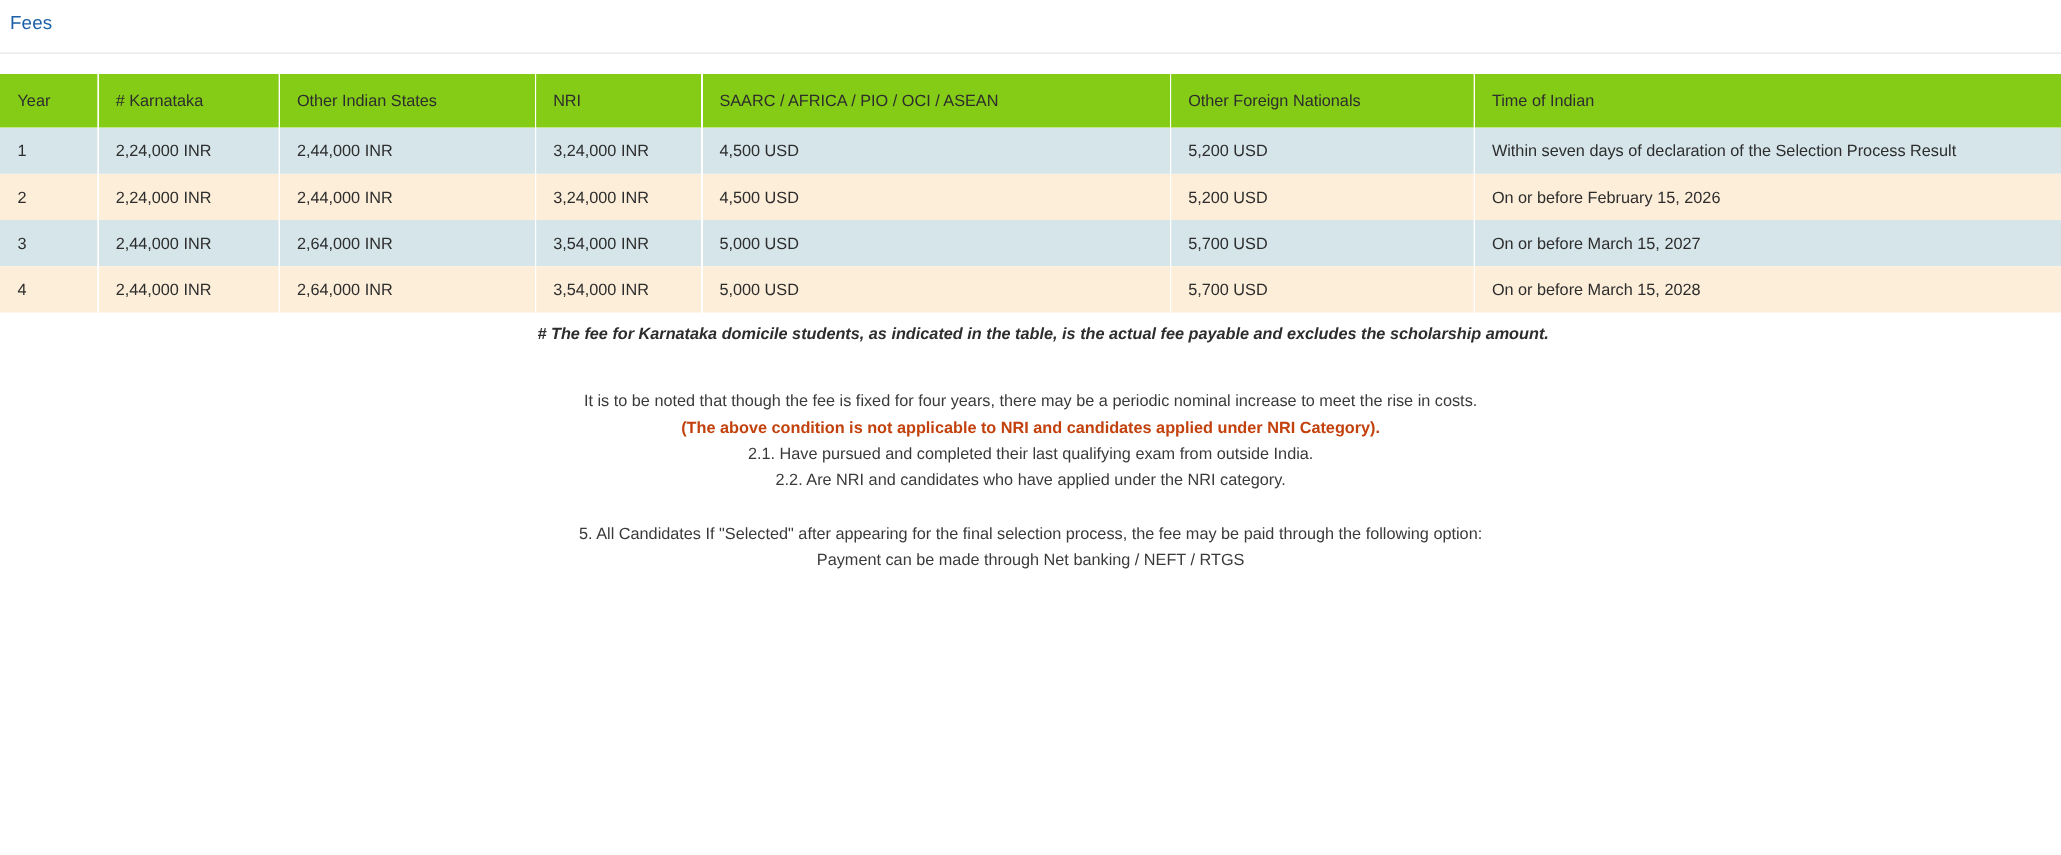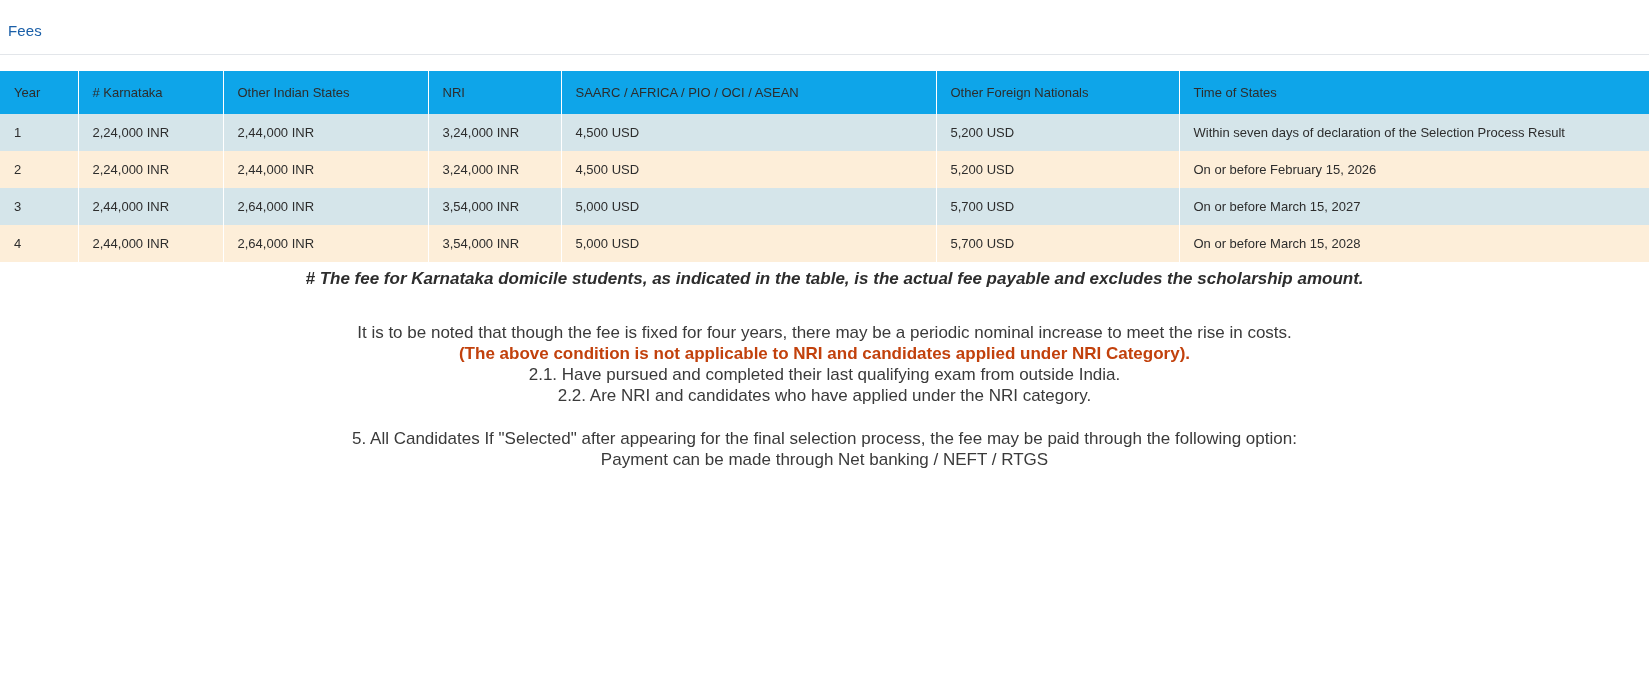--- a/index.html
+++ b/index.html
@@ -14,21 +14,21 @@
     color: #333333;
     -webkit-font-smoothing: antialiased;
   }
   .page {
     position: relative;
     width: 1649px;
   }
 
   
   .section-header {
-    padding: 22px 0 14px 8px;
+    padding: 10px 0 14px 8px;
     border-bottom: 1px solid #e3e6ea;
   }
   .section-title {
     color: #1a5fa8;
     font-size: 15px;
     line-height: 18px;
     font-weight: 400;
     letter-spacing: .1px;
   }
 
@@ -62,21 +62,21 @@
     vertical-align: middle;
     font-weight: 400;
     border-right: 1px solid rgba(255,255,255,.75);
     overflow: hidden;
     white-space: nowrap;
   }
   table.fee-table th:last-child,
   table.fee-table td:last-child { border-right: none; }
 
   table.fee-table thead th {
-    background: #0ea5e9;
+    background: #84cc16;
     color: #2d2d2d;
     font-size: 13px;
     height: 19px;
     padding-top: 12px;
     padding-bottom: 12px;
     border-right: 1px solid rgba(255,255,255,.55);
   }
   table.fee-table tbody tr.row-odd  td { background: #d5e5ea; }
   table.fee-table tbody tr.row-even td { background: #fdeed9; }
   table.fee-table tbody td { color: #2d2d2d; height: 14px; }
@@ -88,33 +88,33 @@
   col.c3 { width: 133px; }
   col.c4 { width: 375px; }
   col.c5 { width: 243px; }
   col.c6 { width: 470px; }
 
   
   .note-hash {
     text-align: center;
     font-style: italic;
     font-weight: 700;
-    font-size: 17px;
+    font-size: 13px;
     line-height: 18px;
     color: #2d2d2d;
     margin: 8px 0 0 0;
     padding-left: 20px;
   }
   .notes {
     text-align: center;
     padding-top: 16px;
   }
   .notes p {
     margin: 0;
-    font-size: 17px;
+    font-size: 13px;
     line-height: 21px;
     color: #3a3a3a;
     text-align: center;
   }
   .notes p.spaced { margin-top: 22px; }
   .notes p.spaced-sm { margin-top: 18px; }
   .notes p.bold { font-weight: 700; color: #c2410c; }
   .notes p.tight { margin-top: 0; }
 </style>
 </head>
@@ -139,21 +139,21 @@
           <col class="c6">
       </colgroup>
       <thead>
         <tr>
           <th>Year</th>
           <th># Karnataka</th>
           <th>Other Indian States</th>
           <th>NRI</th>
           <th>SAARC / AFRICA / PIO / OCI / ASEAN</th>
           <th>Other Foreign Nationals</th>
-          <th>Time of States</th>
+          <th>Time of Indian</th>
         </tr>
       </thead>
       <tbody>
         <tr class="row-odd">
           <td>1</td>
           <td>2,24,000 INR</td>
           <td>2,44,000  INR</td>
           <td>3,24,000 INR</td>
           <td>4,500 USD</td>
           <td>5,200 USD</td>

